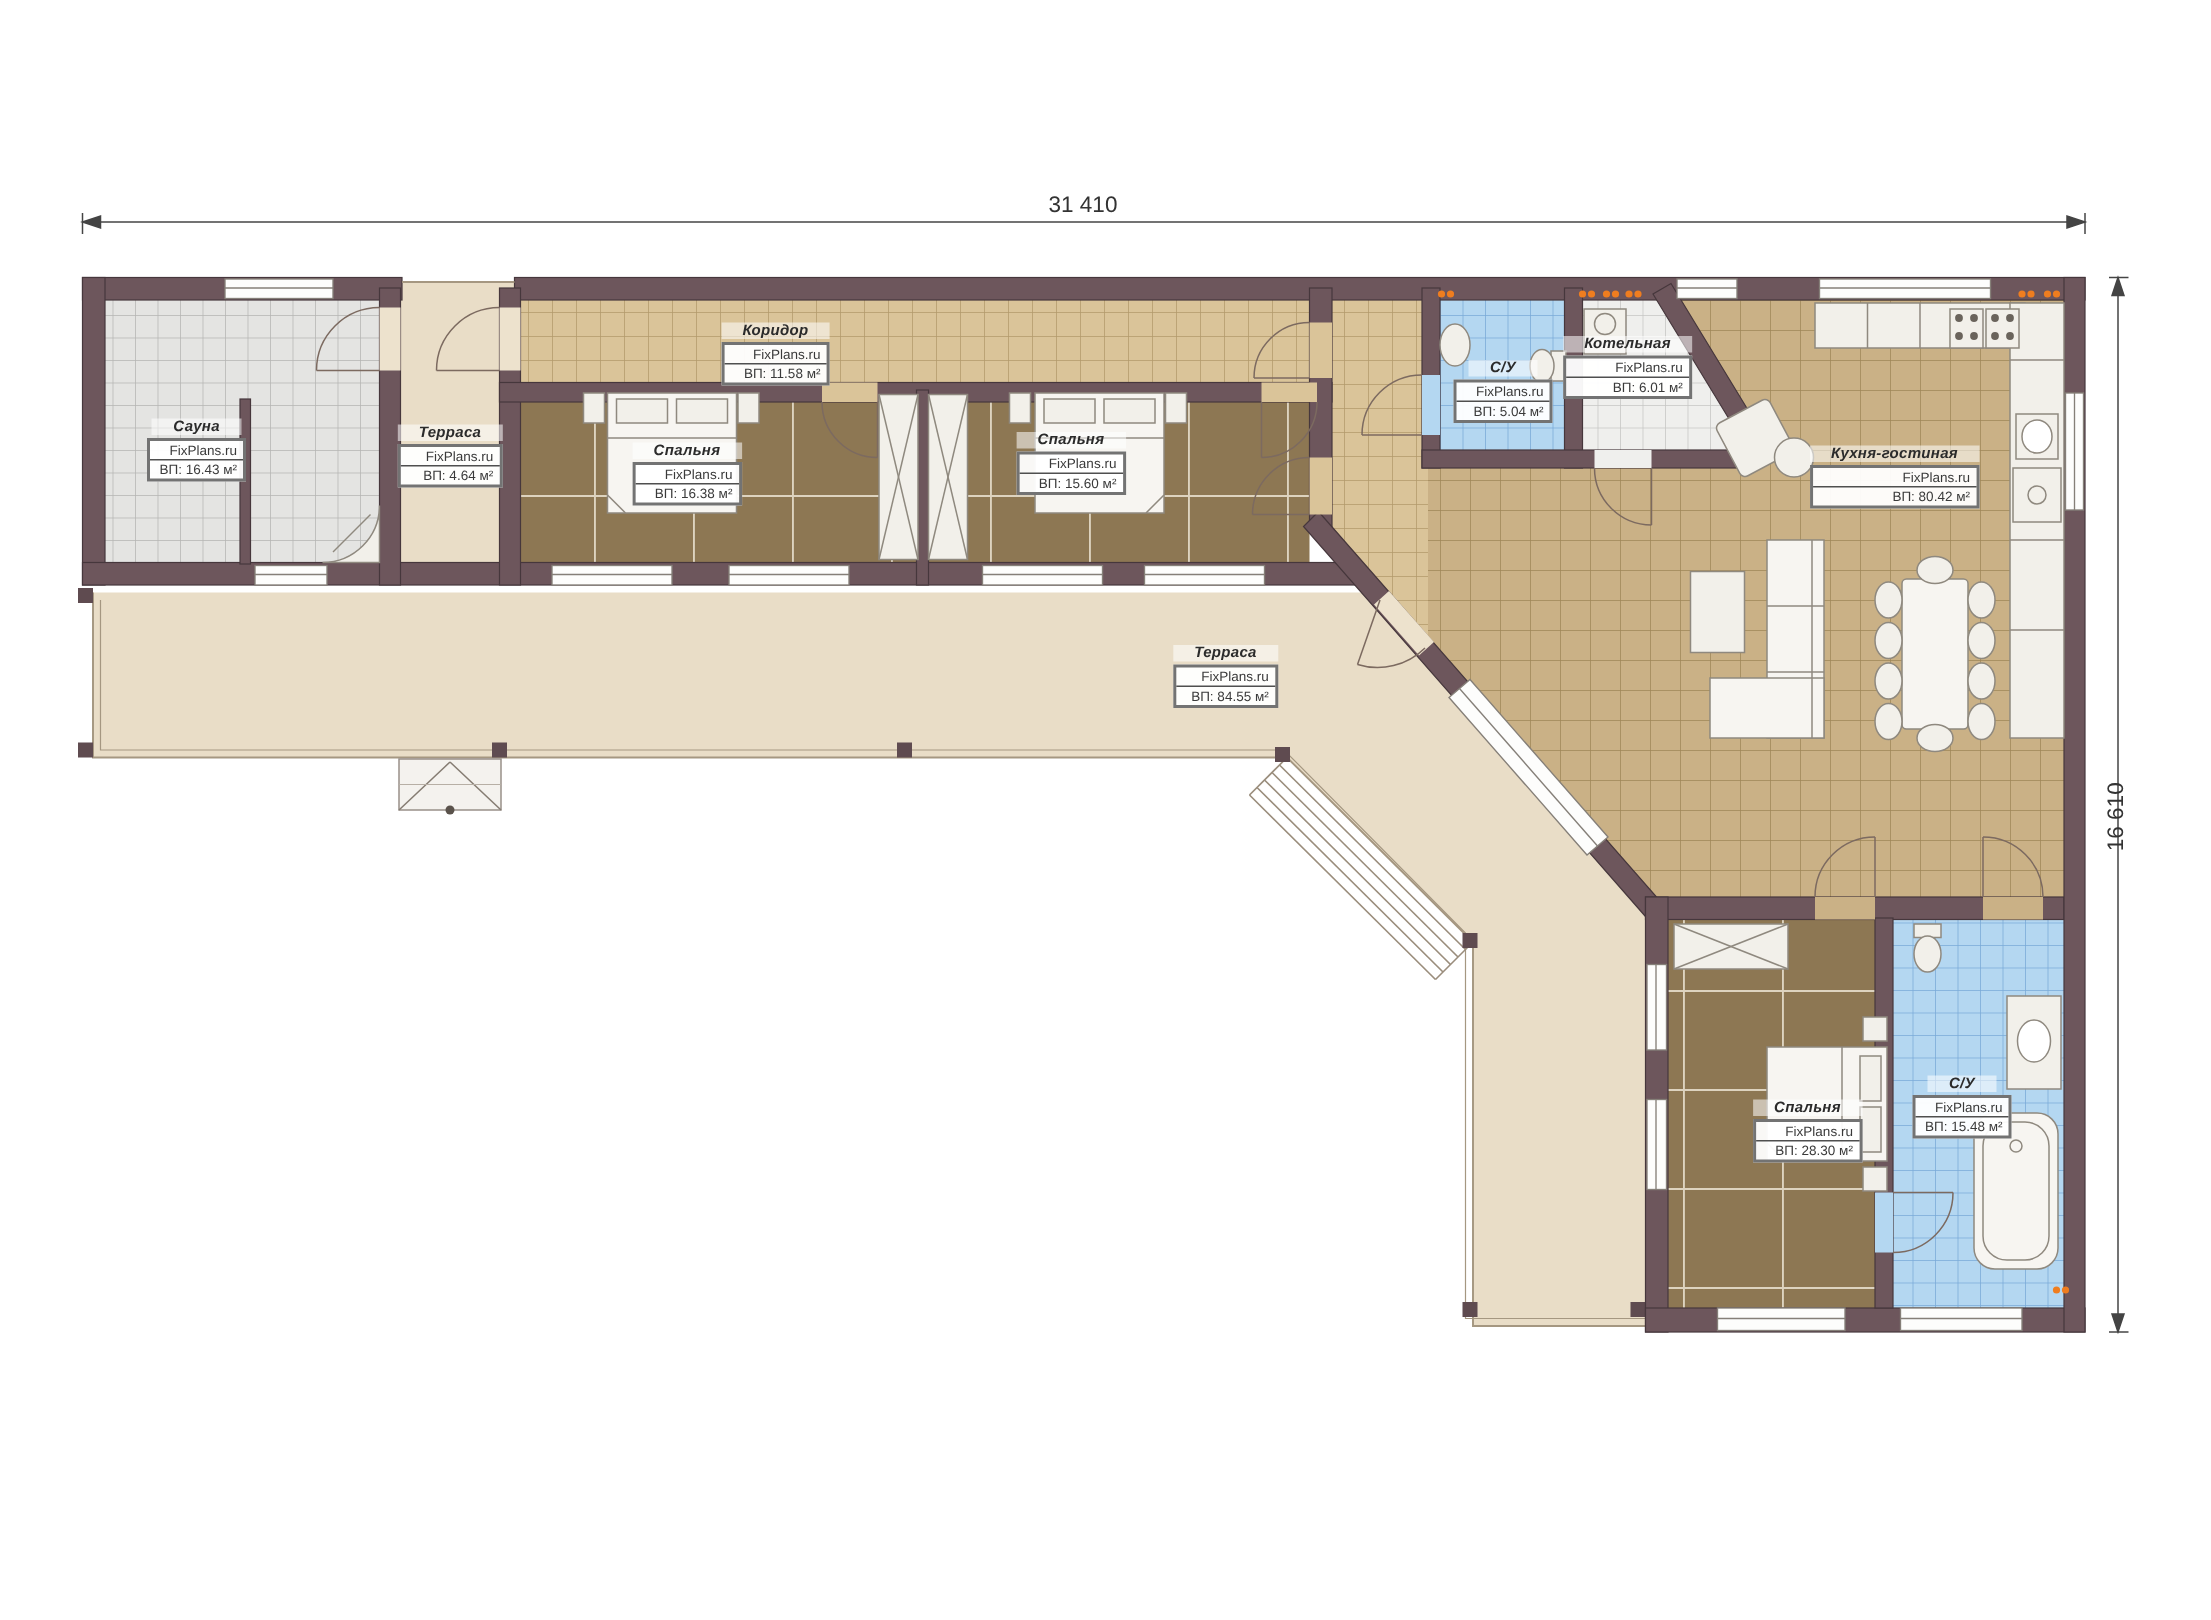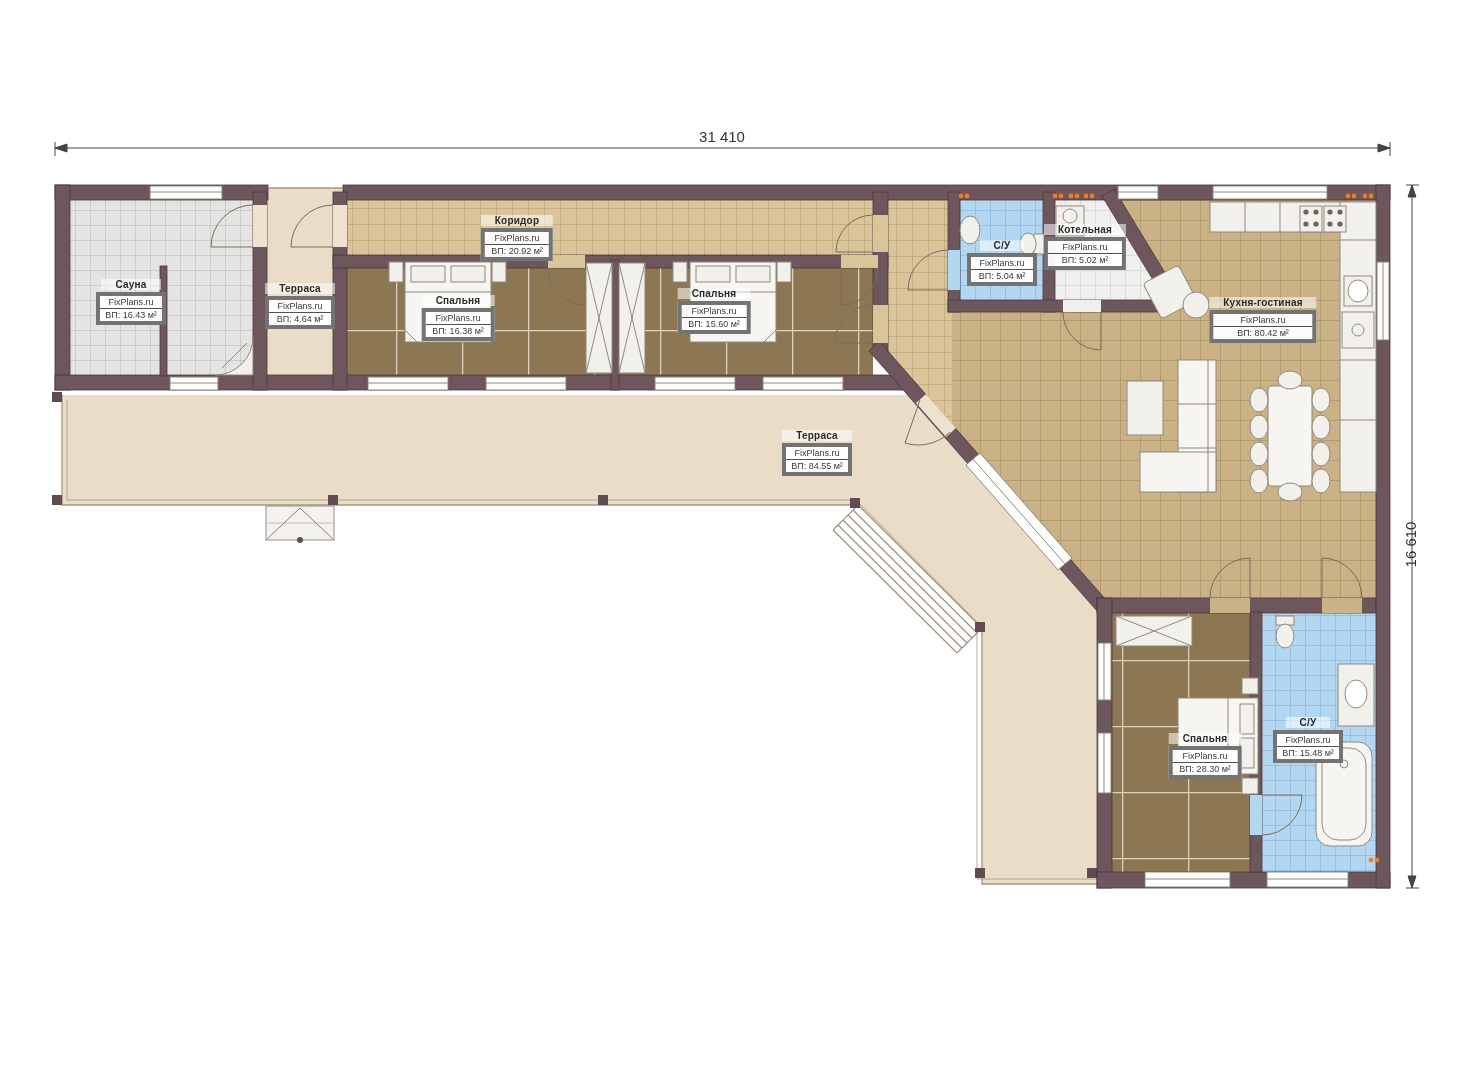--- a/index.html
+++ b/index.html
@@ -1,22 +1,22 @@
 <!DOCTYPE html>
 <html><head>
 <meta charset="utf-8">
 <style>
   html,body{margin:0;padding:0;background:#ffffff;}
   .stage{position:relative;width:1474px;height:1080px;background:#ffffff;overflow:hidden;
          font-family:"Liberation Sans", sans-serif;}
   .plan-svg{position:absolute;left:0;top:0;}
   .room-label{position:absolute;transform:translateX(-50%);text-align:center;z-index:5;}
   .rl-name{font-size:10px;font-weight:bold;color:#2b2b2b;letter-spacing:.2px;
-           background:rgba(255,255,255,.55);padding:0 14px;display:inline-block;margin-bottom:1px;}
-  .rl-box{background:rgba(255,255,255,.95);border:4px solid #737373;min-width:62px;}
+           background:rgba(255,255,255,.55);padding:0 14px;display:inline-block;margin-bottom:1px;font-style:italic;}
+  .rl-box{background:rgba(255,255,255,.95);border:2px solid #737373;min-width:62px;text-align:right;}
   .rl-brand{font-size:9px;color:#3a3a3a;padding:1px 4px;border-bottom:1px solid #4f4f4f;white-space:nowrap;}
   .rl-area{font-size:9px;color:#3a3a3a;padding:1px 4px;white-space:nowrap;}
   .dim-top{position:absolute;left:722px;top:128px;transform:translateX(-50%);
            font-size:15px;color:#333;z-index:5;}
   .dim-right{position:absolute;left:1388px;top:536px;transform:rotate(-90deg);transform-origin:center;
            font-size:15px;color:#333;z-index:5;}
 </style>
 </head>
 <body>
 
@@ -433,21 +433,21 @@
   <div class="rl-name">Терраса</div>
   <div class="rl-box">
         <div class="rl-brand">FixPlans.ru</div>
   <div class="rl-area">ВП: 4.64 м²</div>
       </div>
 </div>
 <div class="room-label" style="left:517px;top:210px;">
   <div class="rl-name">Коридор</div>
   <div class="rl-box">
         <div class="rl-brand">FixPlans.ru</div>
-  <div class="rl-area">ВП: 20.92 м²</div>
+  <div class="rl-area">ВП: 11.58 м²</div>
       </div>
 </div>
 <div class="room-label" style="left:458px;top:290px;">
   <div class="rl-name">Спальня</div>
   <div class="rl-box">
         <div class="rl-brand">FixPlans.ru</div>
   <div class="rl-area">ВП: 16.38 м²</div>
       </div>
 </div>
 <div class="room-label" style="left:714px;top:283px;">
@@ -461,21 +461,21 @@
   <div class="rl-name">С/У</div>
   <div class="rl-box">
         <div class="rl-brand">FixPlans.ru</div>
   <div class="rl-area">ВП: 5.04 м²</div>
       </div>
 </div>
 <div class="room-label" style="left:1085px;top:219px;">
   <div class="rl-name">Котельная</div>
   <div class="rl-box">
         <div class="rl-brand">FixPlans.ru</div>
-  <div class="rl-area">ВП: 5.02 м²</div>
+  <div class="rl-area">ВП: 6.01 м²</div>
       </div>
 </div>
 <div class="room-label" style="left:1263px;top:280px;margin-top:12px;">
   <div class="rl-name">Кухня-гостиная</div>
   <div class="rl-box">
         <div class="rl-brand">FixPlans.ru</div>
   <div class="rl-area">ВП: 80.42 м²</div>
       </div>
 </div>
 <div class="room-label" style="left:817px;top:425px;">

